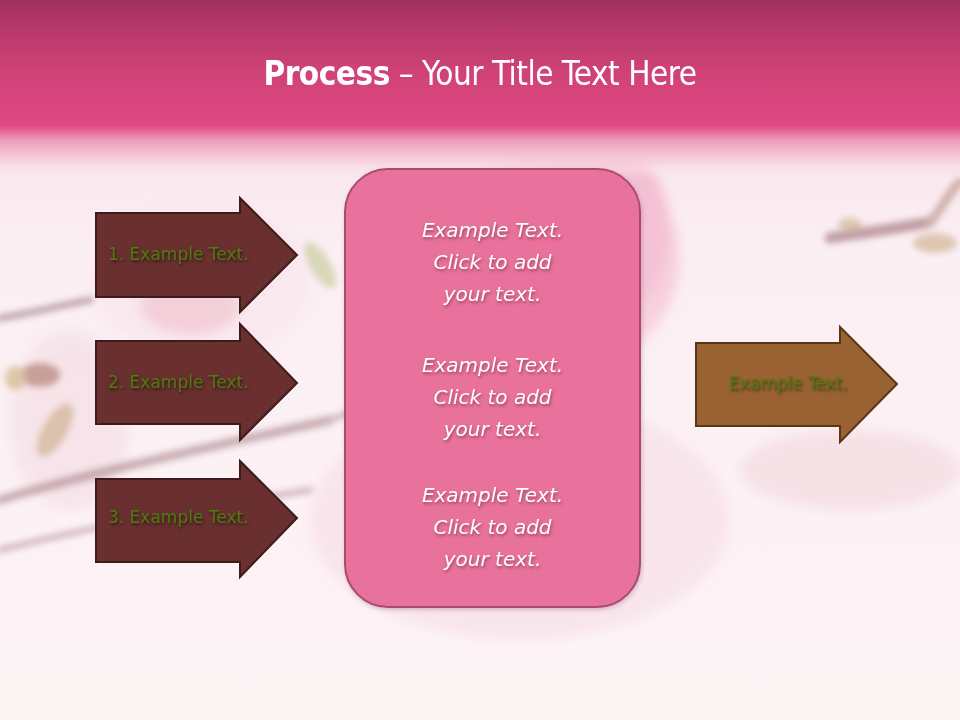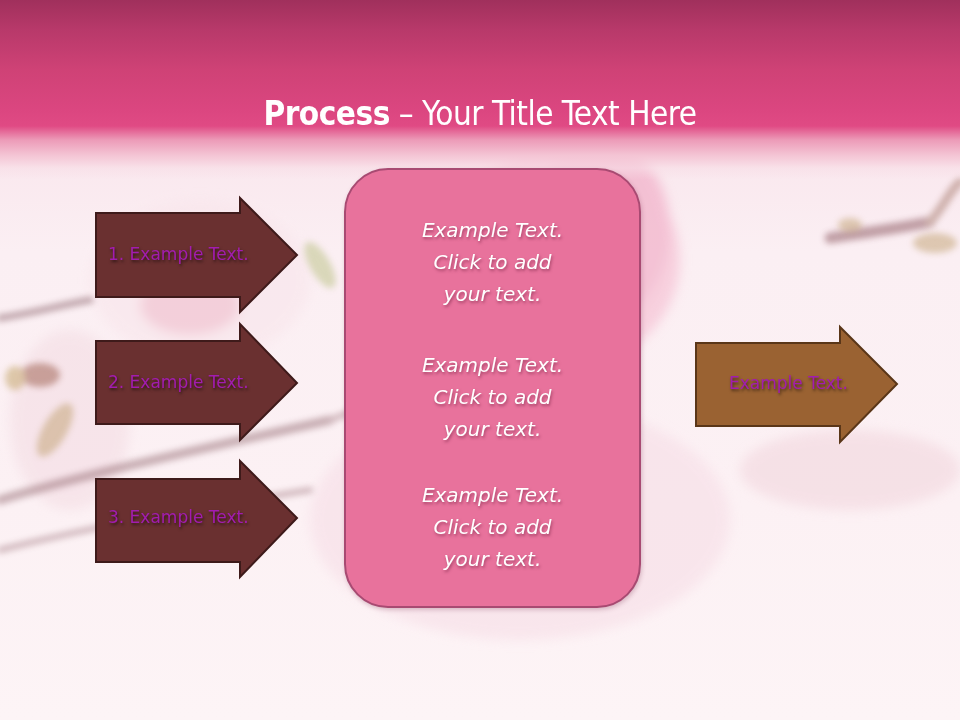--- a/index.html
+++ b/index.html
@@ -22,29 +22,28 @@
       position: absolute; left: 0; top: 0; width: 960px; height: 180px;
       background: linear-gradient(180deg,
         #a0305c 0px, #b8396a 30px, #cf4276 70px, #db4680 110px, #e04a84 126px,
         #ec9bb8 140px, #f4c4d4 155px, rgba(248,221,230,0.6) 168px, rgba(251,238,242,0) 180px);
     }
     .title {
       position: absolute; left: 0; top: 52px; width: 960px; text-align: center;
       color: #ffffff; font-size: 33px; line-height: 44px;
       font-family: "DejaVu Sans Condensed", "DejaVu Sans", sans-serif;
       letter-spacing: -0.5px;
-      margin-top: 40px;
     }
     .title .bold { font-weight: bold; }
 
     
     .arrow { position: absolute; }
     .arrow svg { position: absolute; left: 0; top: 0; overflow: visible; }
     .arrow .label {
-      position: absolute; color: #a21caf; font-size: 17px;
+      position: absolute; color: #4d7c0f; font-size: 17px;
       font-family: "DejaVu Sans", sans-serif;
       text-shadow: 1px 2px 3px rgba(0,0,0,0.55);
       white-space: nowrap;
     }
 
     
     .center-box {
       position: absolute; left: 344px; top: 168px; width: 297px; height: 440px;
       background: #e8729c;
       border: 2px solid #a84a72;

